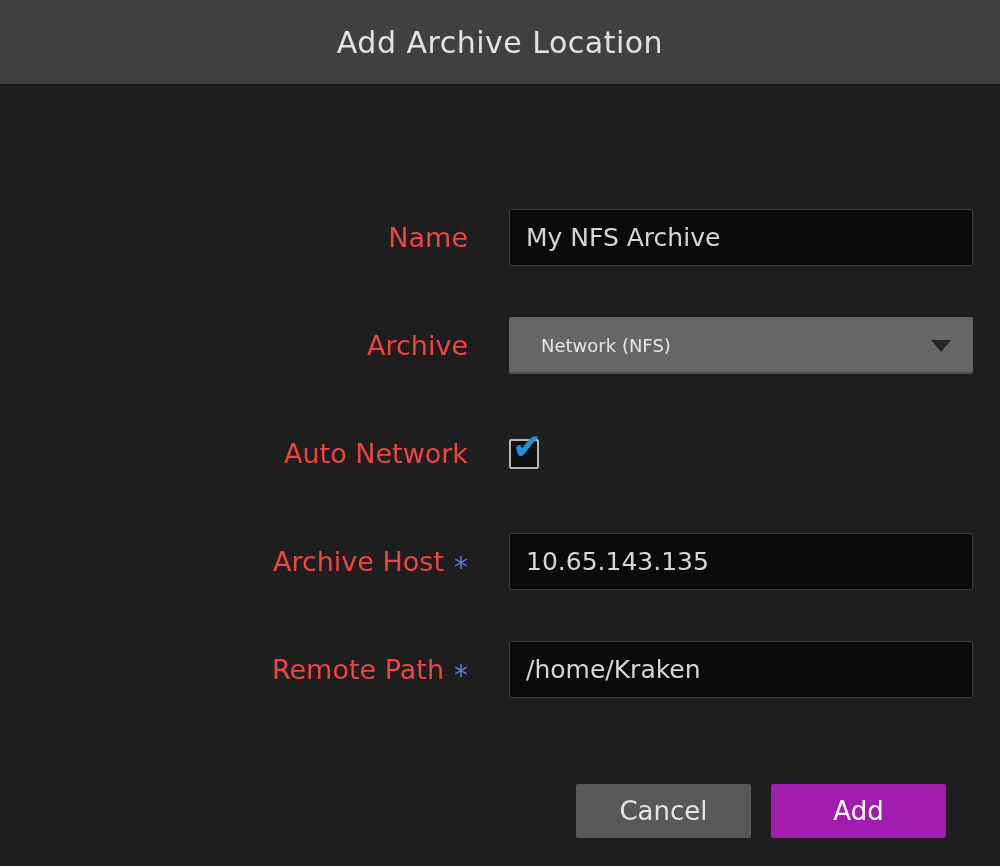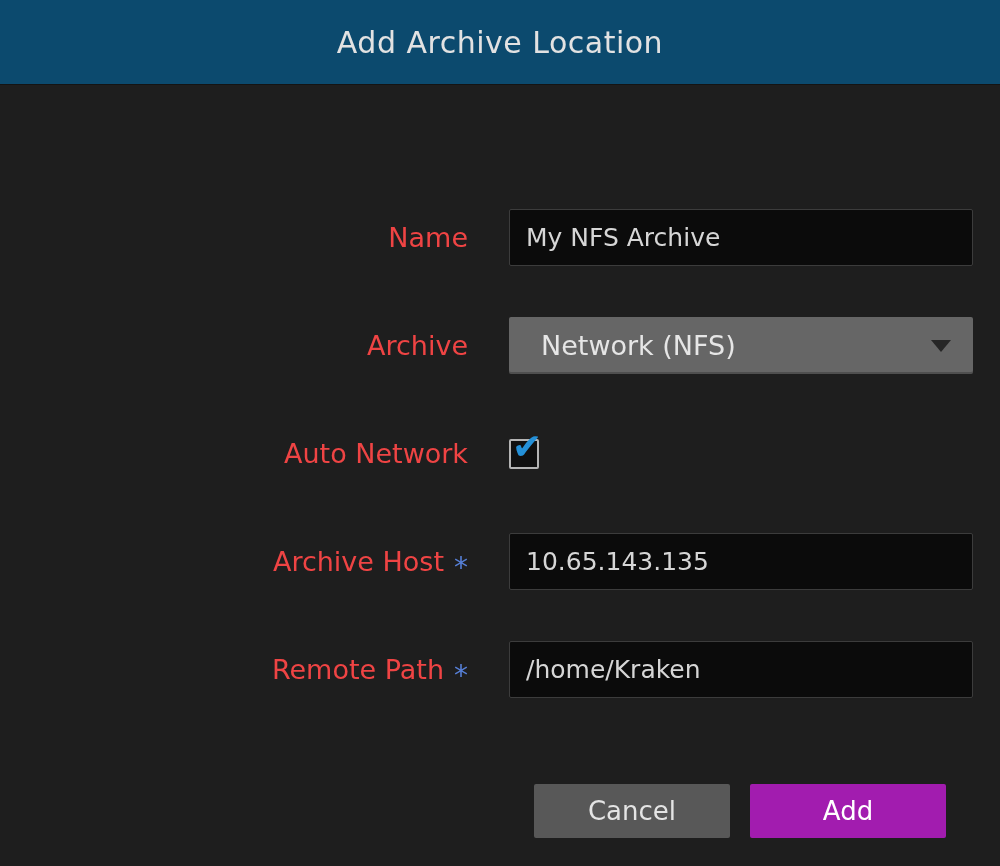--- a/index.html
+++ b/index.html
@@ -6,21 +6,21 @@
   html, body { width: 1000px; height: 866px; }
   body {
     background: #1e1e1e;
     font-family: "DejaVu Sans", "Liberation Sans", sans-serif;
     color: #cfcfcf;
     overflow: hidden;
   }
 
   .dialog-header {
     height: 85px;
-    background: #0c4a6e;
+    background: #404040;
     border-bottom: 1px solid #141414;
     display: flex;
     align-items: center;
     justify-content: center;
   }
   .dialog-title {
     font-size: 30px;
     font-weight: 400;
     color: #e2e2e2;
     letter-spacing: 0.5px;
@@ -73,21 +73,21 @@
 
   .select {
     width: 483px;
     height: 57px;
     background: #666666;
     border-radius: 2px;
     display: flex;
     align-items: center;
     padding: 0 22px 0 32px;
     color: #e6e6e6;
-    font-size: 27px;
+    font-size: 18px;
     cursor: default;
     box-shadow: inset 0 -2px 0 rgba(0,0,0,0.22);
   }
   .chevron {
     margin-left: auto;
     width: 0; height: 0;
     border-left: 10px solid transparent;
     border-right: 10px solid transparent;
     border-top: 12px solid #262626;
   }
@@ -112,21 +112,21 @@
   }
 
   .dialog-footer {
     margin-top: 86px;
     padding-right: 27px;
     display: flex;
     justify-content: flex-end;
     gap: 20px;
   }
   .btn {
-    width: 196px;
+    width: 175px;
     height: 54px;
     border: none;
     border-radius: 2px;
     font-size: 26px;
     font-family: inherit;
     cursor: pointer;
   }
   .btn-cancel {
     background: #585858;
     color: #e4e4e4;

